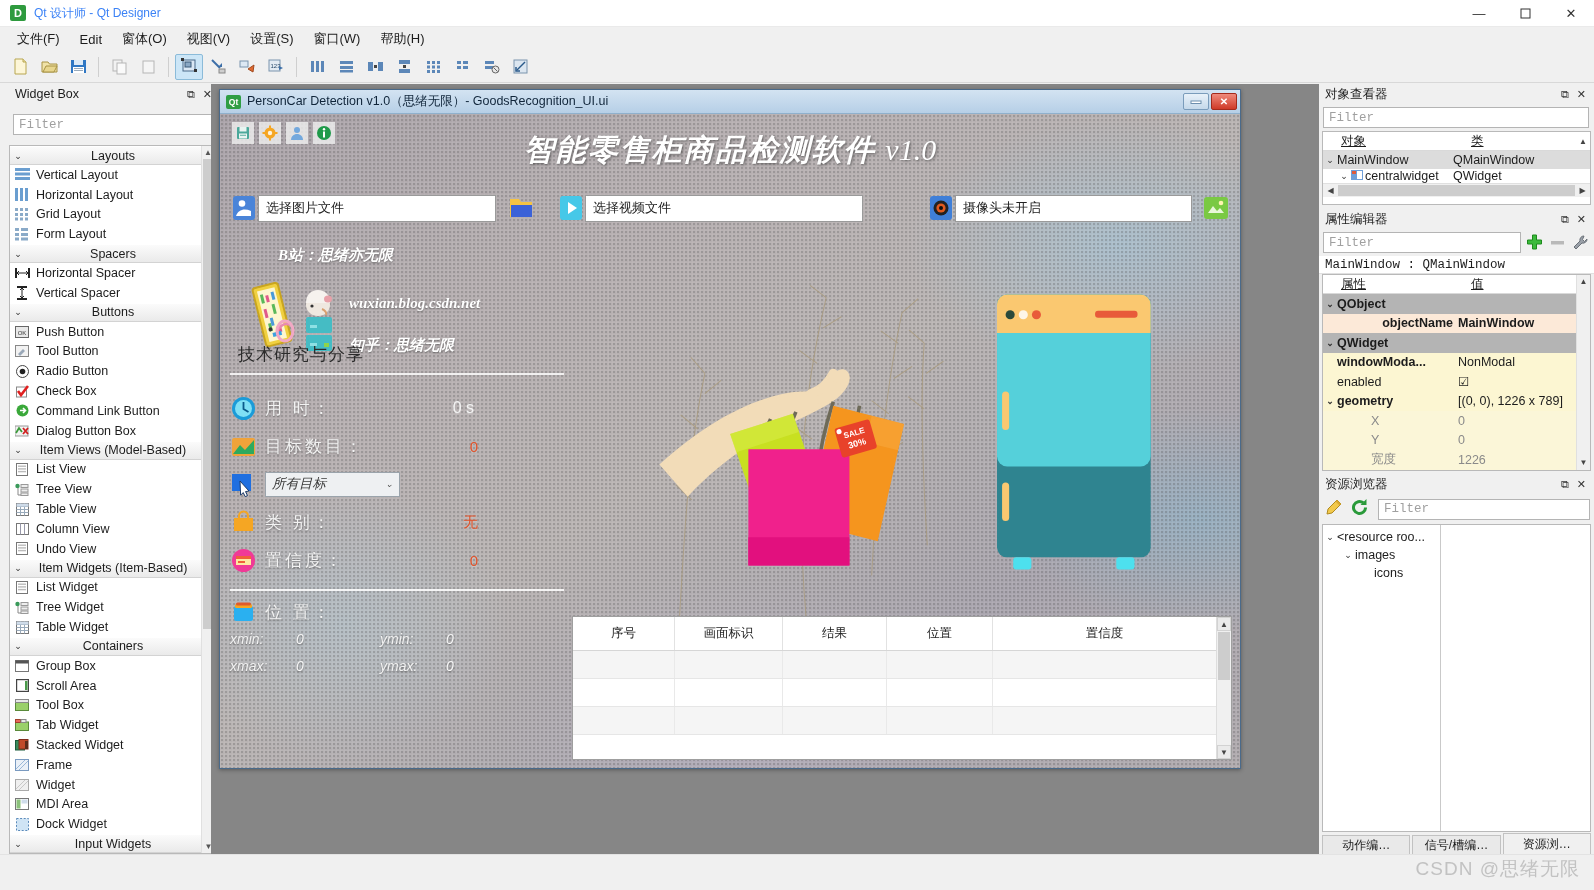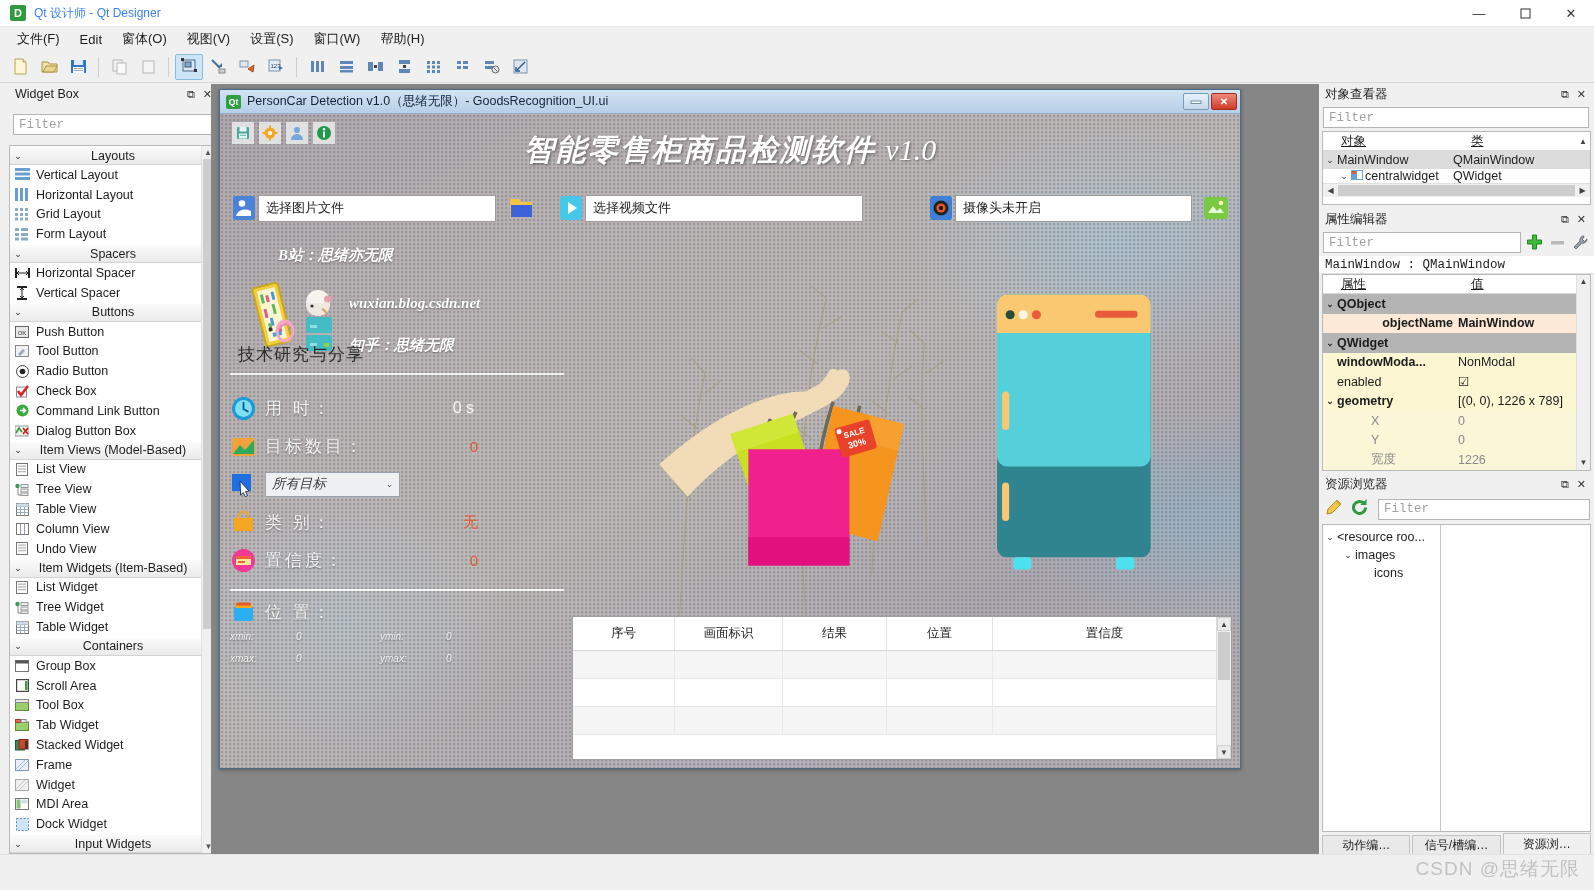--- a/index.html
+++ b/index.html
@@ -110,21 +110,21 @@
   .slabel{font-size:17px;color:#f2f2f2;text-shadow:0 1px 2px rgba(60,60,60,.55);letter-spacing:3px;}
   .sval{font-size:15px;color:#e0522a;margin-left:auto;padding-right:86px;text-shadow:0 1px 1px rgba(255,255,255,.25);}
   .sval.white{color:#f2f2f2;padding-right:90px;font-size:16px;}
   .combo{width:135px;height:25px;background:#eef0f2;border:1px solid #9aa3ab;display:flex;align-items:center;padding:0 6px;font-size:13.5px;font-style:italic;color:#3a3a3a;}
   .combo .cv{flex:1;}
   .combo .ca{font-size:9px;color:#555;}
 
   .poswrap{margin-top:10px;}
   .poshr{height:2px;background:rgba(255,255,255,.85);}
   .posrow1{display:flex;align-items:center;margin-top:8px;}
-  .posgrid{margin-top:6px;font-size:10px;font-style:italic;color:#f2f2f2;text-shadow:0 1px 2px rgba(60,60,60,.55);}
+  .posgrid{margin-top:6px;font-size:14px;font-style:italic;color:#f2f2f2;text-shadow:0 1px 2px rgba(60,60,60,.55);}
   .pline{display:flex;margin-bottom:11px;}
   .pcell{width:150px;display:flex;}
   .pk{width:66px;}
   .pv{color:#f7f7f7;}
 
   
   .dispimg{position:absolute;left:352px;top:128px;right:8px;bottom:152px;overflow:hidden;z-index:3;}
 
   
   .tblwrap{position:absolute;left:352px;right:8px;bottom:8px;height:144px;background:#fff;border:1px solid #9f9f9f;display:flex;z-index:5;}

